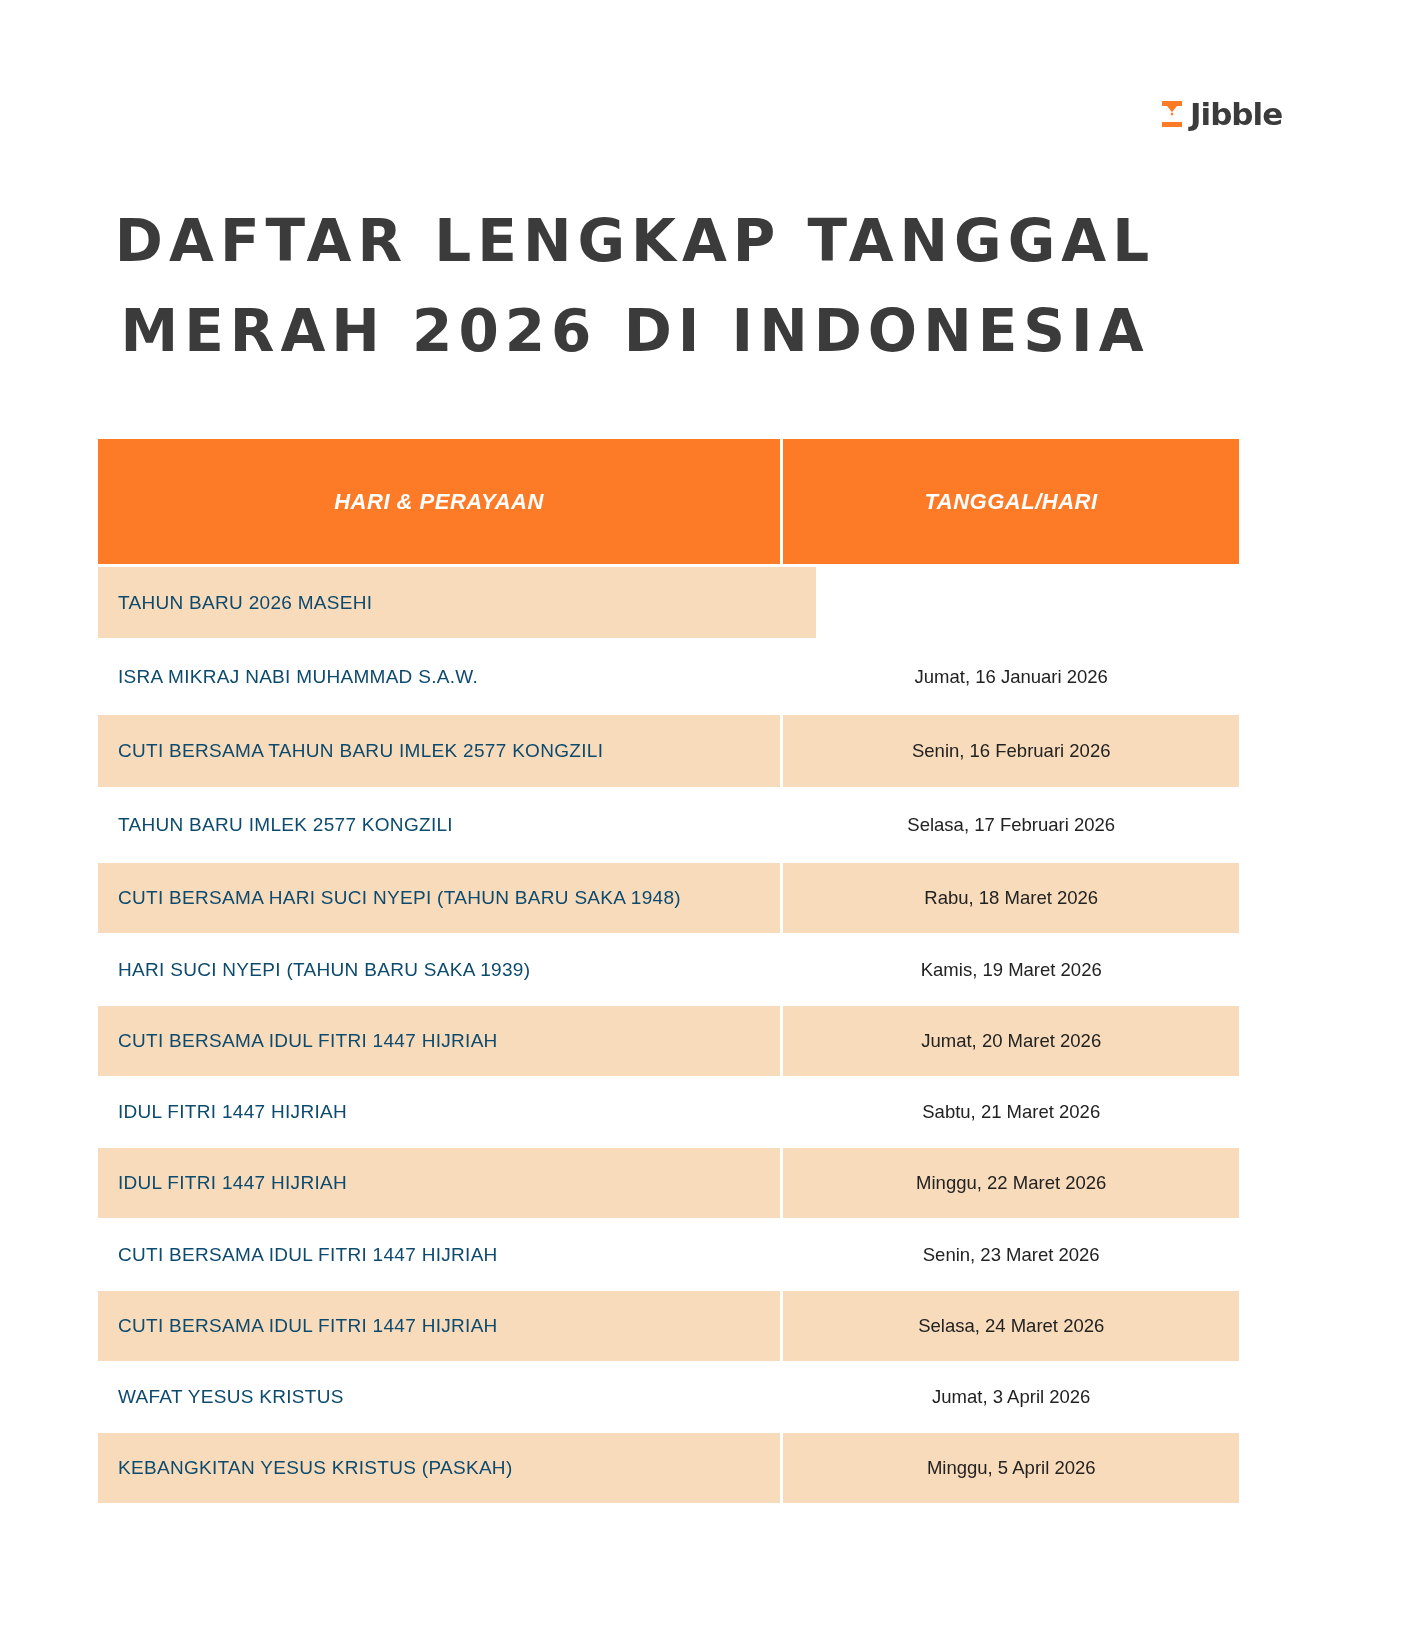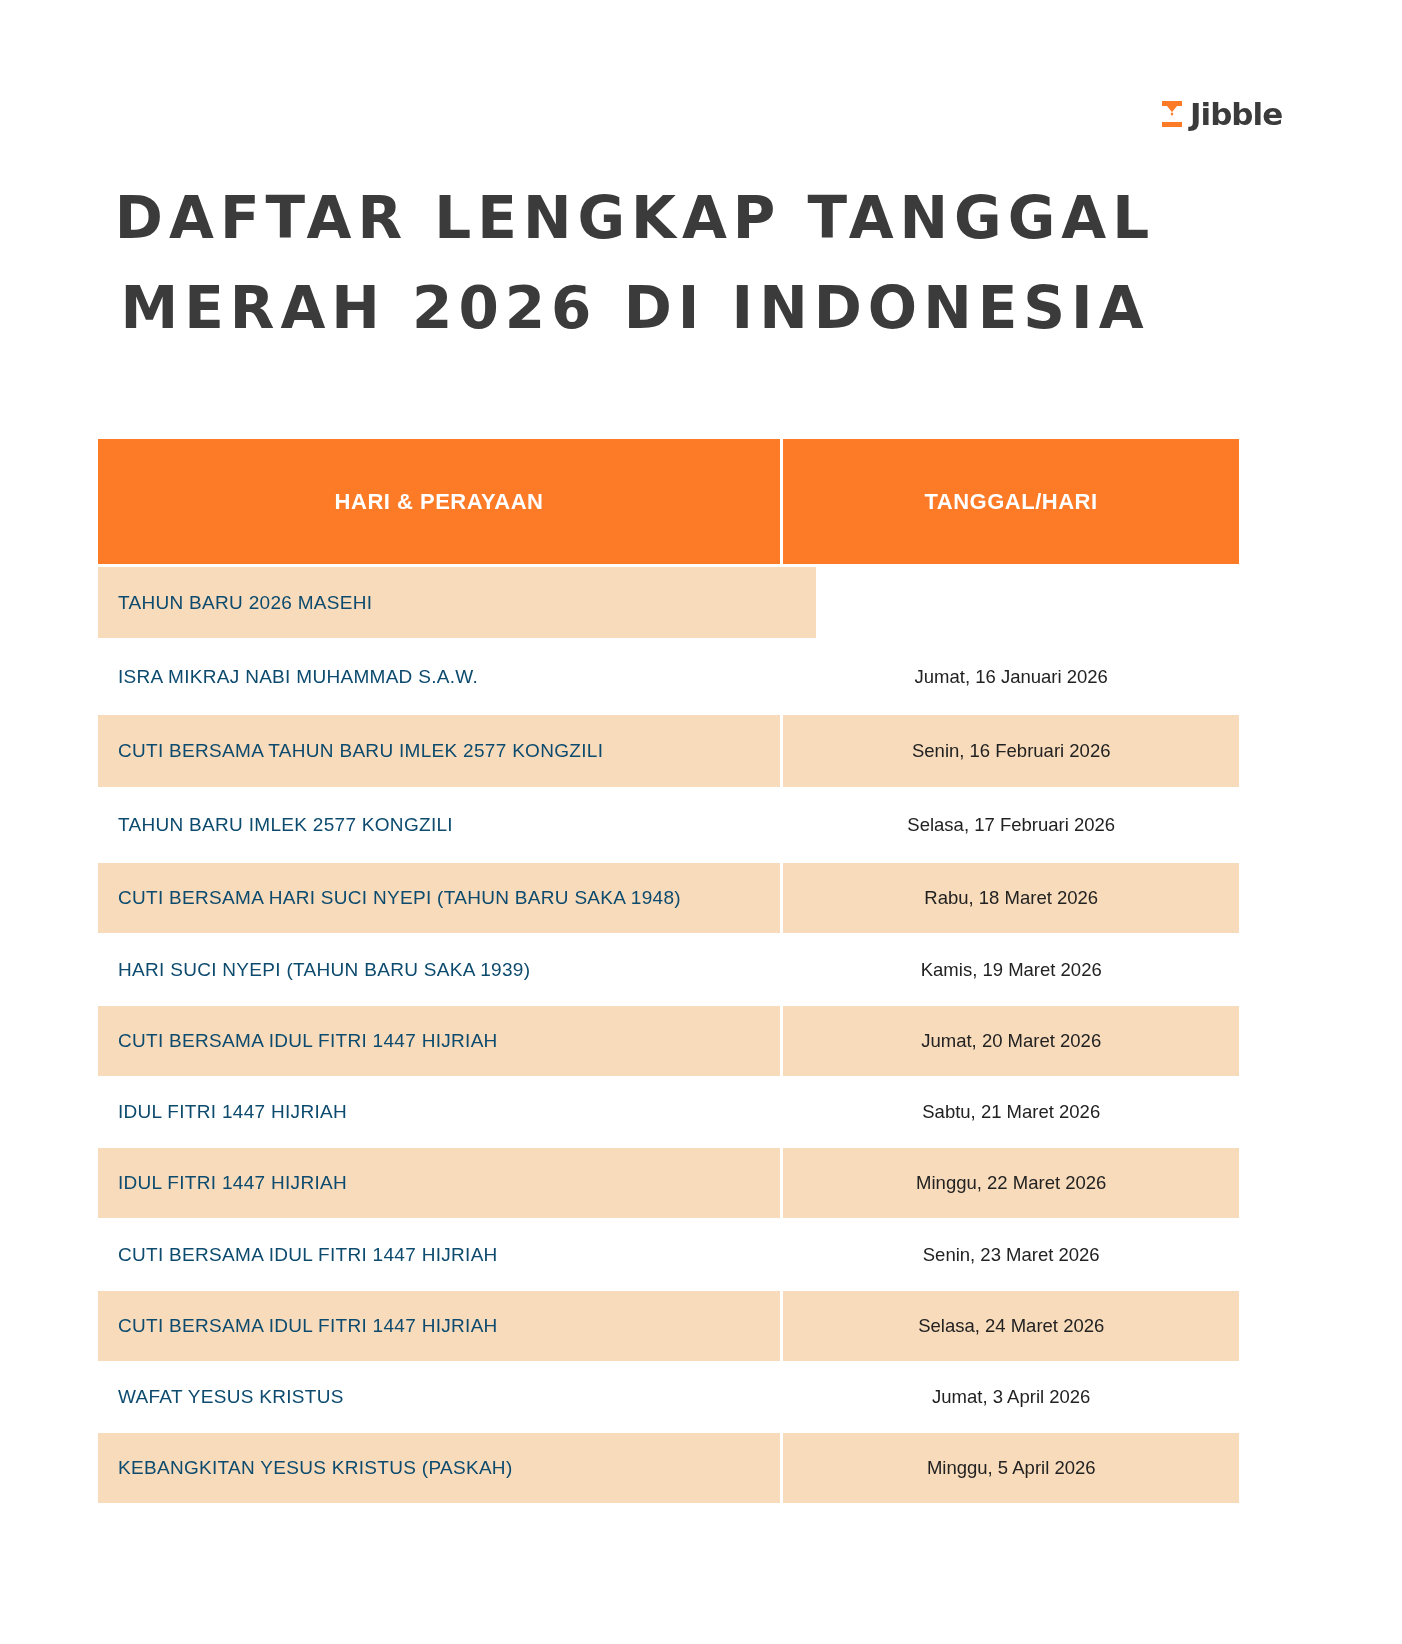--- a/index.html
+++ b/index.html
@@ -1,28 +1,28 @@
 <!DOCTYPE html>
 <html><head>
   <meta charset="utf-8">
   <style>
     html, body { margin: 0; padding: 0; background: #ffffff; }
     body { width: 1402px; height: 1644px; position: relative; overflow: hidden; font-family: "Liberation Sans", sans-serif; }
     .logo { position: absolute; left: 1160px; top: 96px; height: 36px; display: flex; align-items: center; }
     .logo-icon { width: 24px; height: 30px; margin-right: 6px; }
     .logo-text { font-family: "DejaVu Sans", sans-serif; font-weight: bold; font-size: 31px; color: #3b3b3b; letter-spacing: -1px; line-height: 36px; }
-    .title { position: absolute; left: 0; top: 173px; width: 1270px; text-align: center; font-family: "DejaVu Sans", sans-serif; font-weight: bold; font-size: 58px; line-height: 90px; letter-spacing: 6px; color: #3b3b3b; }
+    .title { position: absolute; left: 0; top: 196px; width: 1270px; text-align: center; font-family: "DejaVu Sans", sans-serif; font-weight: bold; font-size: 58px; line-height: 90px; letter-spacing: 6px; color: #3b3b3b; }
     .title div { white-space: nowrap; }
     .table { position: absolute; left: 98px; top: 439px; width: 1141px; }
     .row { display: flex; height: 71px; }
     .row.head { height: 125px; margin-bottom: 3px; }
     .cell { display: flex; align-items: center; box-sizing: border-box; }
     .c1 { width: 718px; padding-left: 20px; }
     .c2 { width: 480px; margin-left: 3px; justify-content: center; }
-    .head .cell { background: #fd7a27; color: #ffffff; font-family: "Liberation Sans", sans-serif; font-weight: bold; font-size: 22px; letter-spacing: 0.5px; justify-content: center; padding-left: 0; }
+    .head .cell { background: #fd7a27; color: #ffffff; font-family: "Liberation Sans", sans-serif; font-weight: bold; font-size: 22px; letter-spacing: 0.5px; justify-content: center; padding-left: 0; font-style: italic; }
     .head .c1 { padding-right: 0; }
     .row.shaded .cell { background: #f8dbbb; }
     .row.plain .cell { background: #ffffff; align-items: center; }
     .event { font-family: "Liberation Sans", sans-serif; font-size: 19px; color: #0c4a6e; letter-spacing: 0.3px; }
     .date { font-family: "Liberation Sans", sans-serif; font-size: 18.5px; color: #222222; }
   </style>
 </head>
 <body>
 
 <div class="logo">

